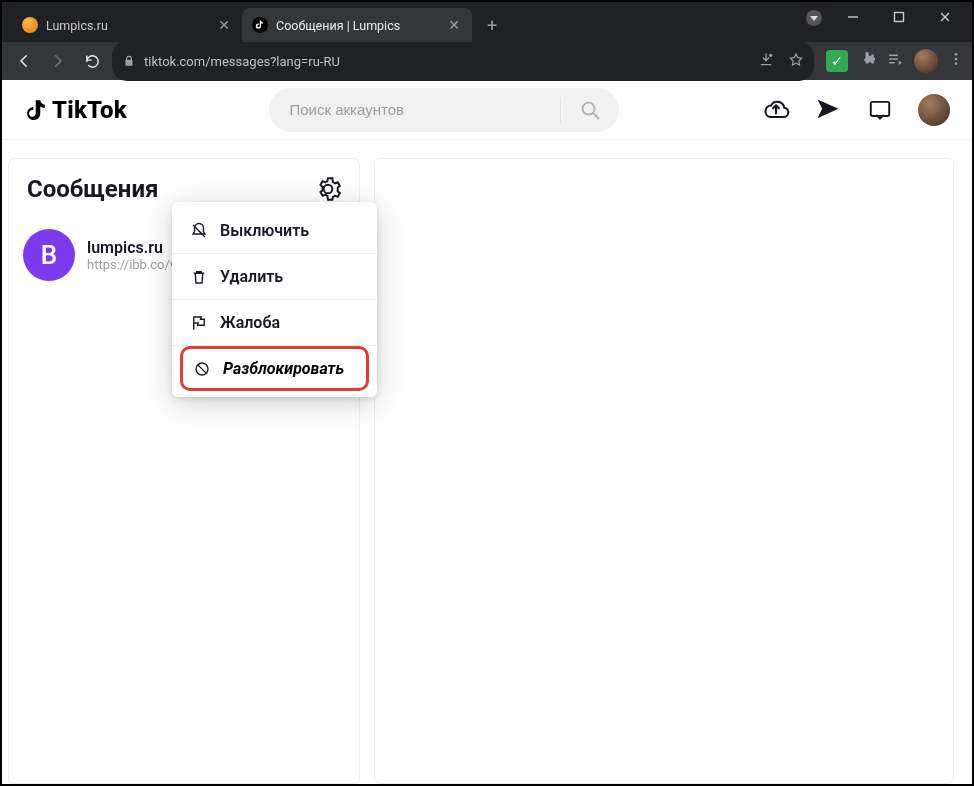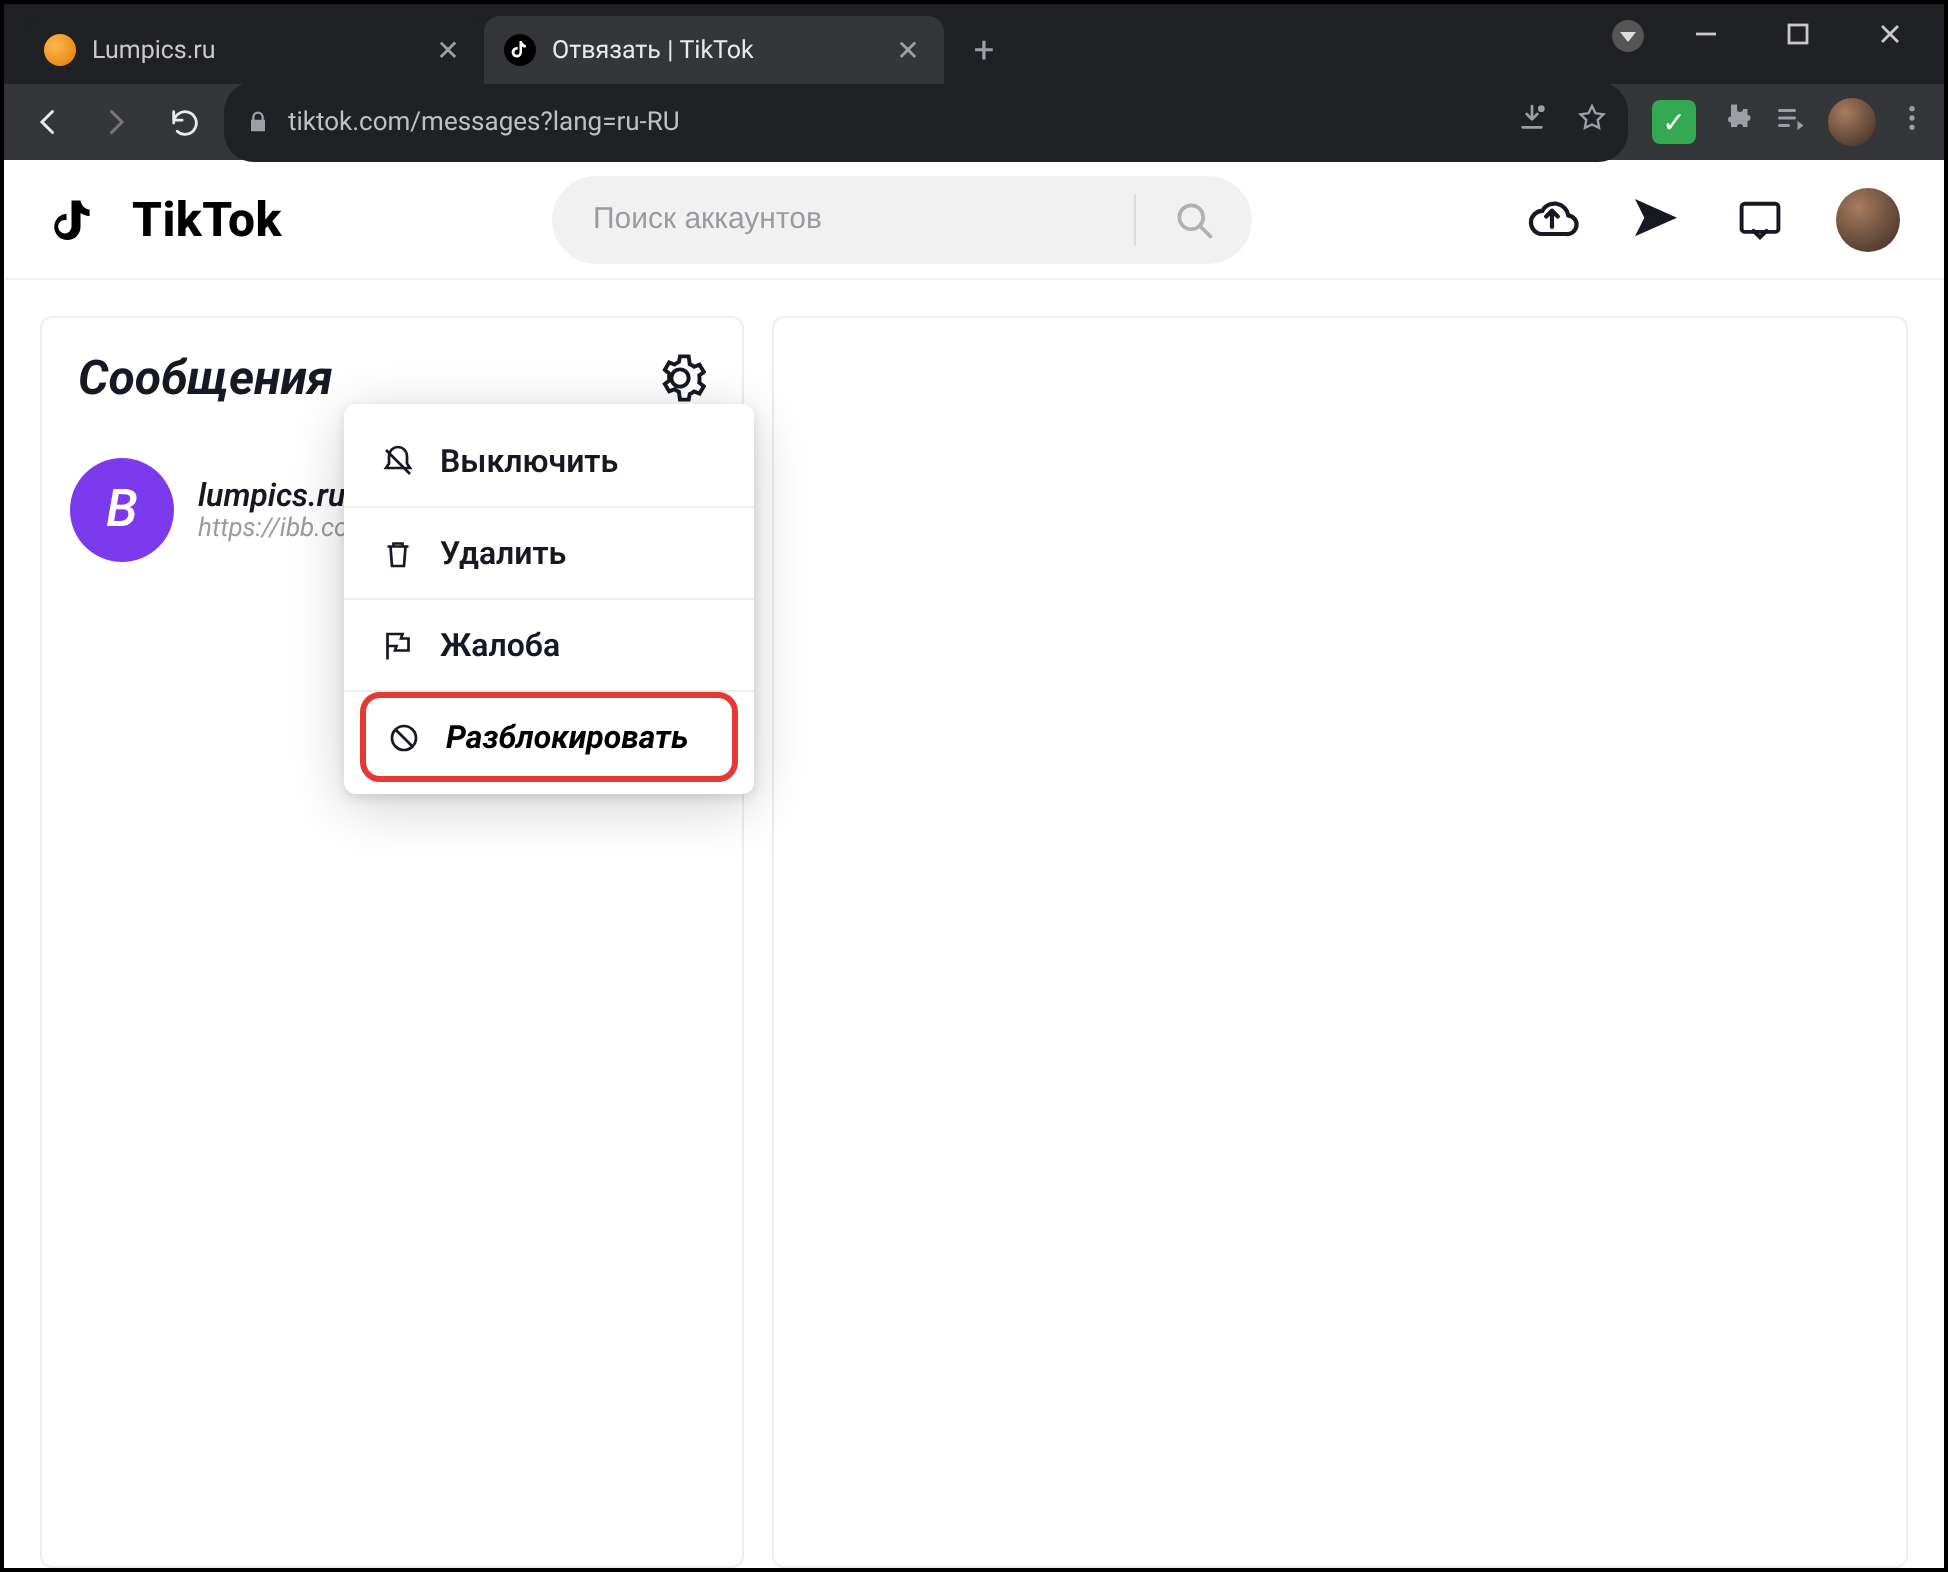--- a/index.html
+++ b/index.html
@@ -57,21 +57,21 @@
   .ext-badge { width:22px; height:22px; border-radius:4px; display:flex; align-items:center; justify-content:center; }
   .green-badge { background:#34a853; color:#fff; font-size:14px; }
   .avatar-sm { width:24px; height:24px; border-radius:50%; background:radial-gradient(circle at 35% 30%, #a87c5f, #3b2a20); }
 
   
   .page { background:#fff; height:calc(786px - 40px - 38px - 4px); overflow:hidden; }
   .tiktok-header {
     height:60px; display:flex; align-items:center; padding:0 22px;
     border-bottom:1px solid rgba(0,0,0,0.05);
   }
-  .logo { display:flex; align-items:center; gap:16px; font-weight:800; font-size:24px; letter-spacing:0.2px; color:#000;}
+  .logo { display:flex; align-items:center; gap:2px; font-weight:800; font-size:24px; letter-spacing:0.2px; color:#000;}
   .logo svg { width:26px; height:26px; }
   .search-wrap {
     flex:1; display:flex; justify-content:center;
   }
   .search {
     width:350px; height:44px; background:#f1f1f2; border-radius:22px;
     display:flex; align-items:center; padding:0 6px 0 18px;
   }
   .search input {
     border:none; background:transparent; outline:none; flex:1;
@@ -79,21 +79,21 @@
   }
   .search input::placeholder { color:#9a9aa1; }
   .search .divider { width:1px; height:26px; background:#ddd; margin:0 6px 0 0;}
   .search .sbtn { width:46px; height:44px; display:flex; align-items:center; justify-content:center; color:#b0b0b4;}
   .hdr-icons { display:flex; align-items:center; gap:24px; }
   .hdr-icons .icon { width:28px; height:28px; display:flex; align-items:center; justify-content:center; color:#161823;}
   .hdr-icons .filled svg path { fill:#161823; }
   .avatar-md { width:32px; height:32px; border-radius:50%; background:radial-gradient(circle at 35% 30%, #a87c5f, #3b2a20);}
 
   .body-grid {
-    display:flex; gap:14px; padding:18px 18px 0 18px; height:calc(100% - 60px);font-style:italic;
+    display:flex; gap:14px; padding:18px 18px 0 6px; height:calc(100% - 60px);
   }
   .panel {
     background:#fff; border:1px solid #eee; border-radius:6px;
   }
   .sidebar { width:352px; display:flex; flex-direction:column; position:relative;}
   .main    { flex:1; }
   .sb-header { display:flex; align-items:center; justify-content:space-between; padding:16px 18px; }
   .sb-header h1 { margin:0; font-size:24px; font-weight:700; color:#161823;}
   .sb-header .gear { width:26px; height:26px; color:#161823;}
   .conv {
@@ -135,21 +135,21 @@
     <span class="favicon fav-orange"></span>
     <span class="title">Lumpics.ru</span>
     <span class="close">✕</span>
   </div>
   <div class="tab active">
     <span class="favicon fav-tiktok">
       <svg viewBox="0 0 24 24" width="12" height="12">
           <path d="M14 3c.3 2 1.8 3.6 3.8 4v2.6c-1.4 0-2.8-.4-3.8-1.2v5.8a5.2 5.2 0 1 1-5.2-5.2c.3 0 .6 0 .9.1v2.7a2.5 2.5 0 1 0 1.8 2.4V3H14z" fill="#fff"></path>
         </svg>
     </span>
-    <span class="title">Отвязать | TikTok</span>
+    <span class="title">Сообщения | Lumpics</span>
     <span class="close">✕</span>
   </div>
   <div class="newtab">+</div>
 
   <span class="win-circle"></span>
   <div class="win-controls">
     <div class="win-btn">
         <svg width="12" height="12">
           <line x1="1" y1="6" x2="11" y2="6" stroke="#c9c9c9" stroke-width="1.4"></line>
         </svg>

